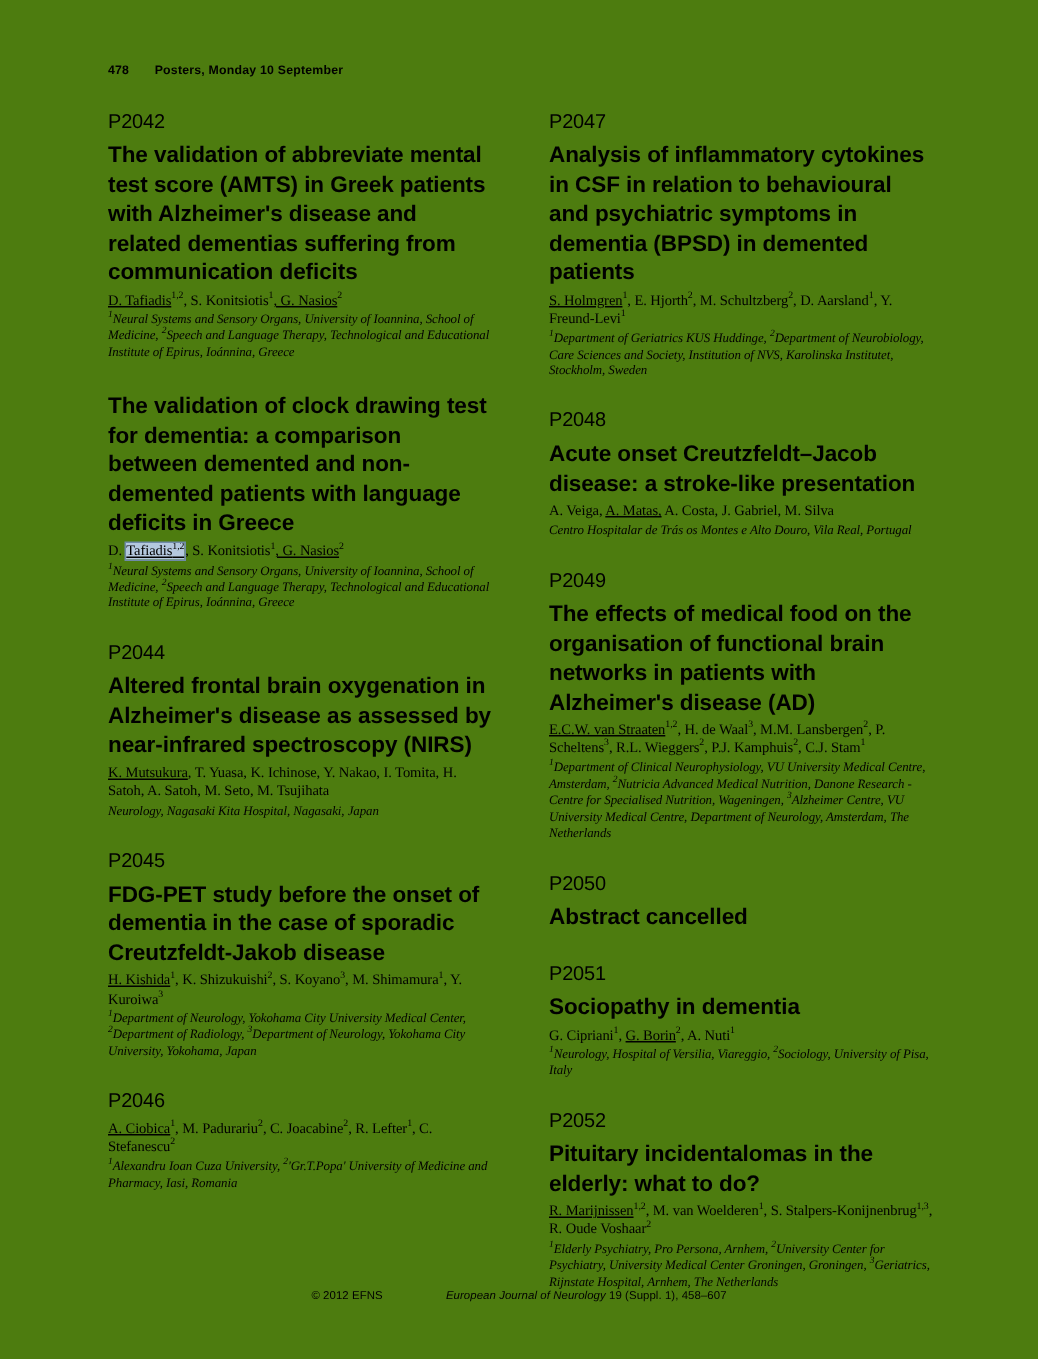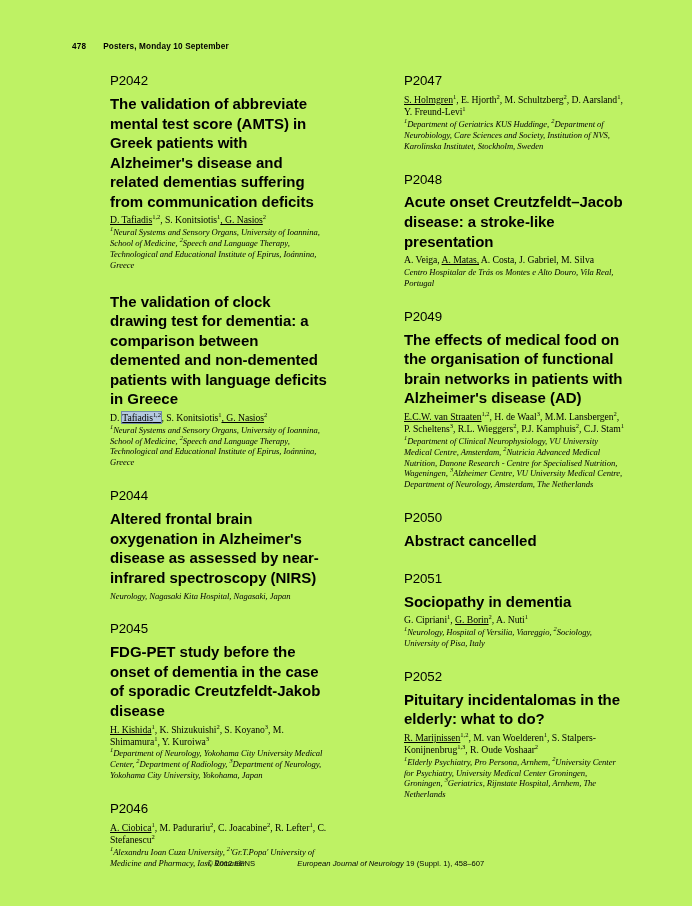--- a/index.html
+++ b/index.html
@@ -9,21 +9,21 @@
   }
   body {
     font-family: "Liberation Sans", sans-serif;
     color: #000000;
     -webkit-font-smoothing: none;
   }
   .page {
     position: relative;
     width: 692px;
     height: 906px;
-    background: #bef264;
+    background: #4d7c0f;
     overflow: hidden;
     box-sizing: border-box;
   }
 
   
   .running-head {
     position: absolute;
     top: 42px;
     left: 72px;
     font-size: 8.2px;
@@ -44,21 +44,20 @@
     display: flex;
     gap: 36px;
   }
   .col {
     width: 258px;
   }
 
   
   .abstract {
     margin-bottom: 13px;
-    margin-left: 38px;
   }
   .abs-id {
     font-size: 13.3px;
     font-weight: normal;
     letter-spacing: -0.1px;
     margin: 0 0 6px 0;
     line-height: 1.05;
   }
   .abs-title {
     font-size: 15px;
@@ -142,20 +141,21 @@
 
       <div class="abstract gap-lg">
         <div class="abs-title">The validation of clock drawing test for dementia: a comparison between demented and non-demented patients with language deficits in Greece</div>
         <div class="abs-authors"><span>D. </span><span class="selected"><span>Tafiadis</span><sup>1,2</sup></span><span>, S. Konitsiotis</span><sup>1</sup><u>, G. Nasios</u><sup>2</sup></div>
         <div class="abs-affil"><sup>1</sup><span>Neural Systems and Sensory Organs, University of Ioannina, School of Medicine, </span><sup>2</sup><span>Speech and Language Therapy, Technological and Educational Institute of Epirus, Ioánnina, Greece</span></div>
       </div>
 
       <div class="abstract gap-lg">
         <div class="abs-id">P2044</div>
         <div class="abs-title">Altered frontal brain oxygenation in Alzheimer's disease as assessed by near-infrared spectroscopy (NIRS)</div>
+        <div class="abs-authors"><u>K. Mutsukura</u><span>, T. Yuasa, K. Ichinose, Y. Nakao, I. Tomita, H. Satoh, A. Satoh, M. Seto, M. Tsujihata</span></div>
         <div class="abs-affil"><span>Neurology, Nagasaki Kita Hospital, Nagasaki, Japan</span></div>
       </div>
 
       <div class="abstract gap-lg">
         <div class="abs-id">P2045</div>
         <div class="abs-title">FDG-PET study before the onset of dementia in the case of sporadic Creutzfeldt-Jakob disease</div>
         <div class="abs-authors"><u>H. Kishida</u><sup>1</sup><span>, K. Shizukuishi</span><sup>2</sup><span>, S. Koyano</span><sup>3</sup><span>, M. Shimamura</span><sup>1</sup><span>, Y. Kuroiwa</span><sup>3</sup></div>
         <div class="abs-affil"><sup>1</sup><span>Department of Neurology, Yokohama City University Medical Center, </span><sup>2</sup><span>Department of Radiology, </span><sup>3</sup><span>Department of Neurology, Yokohama City University, Yokohama, Japan</span></div>
       </div>
 
@@ -164,20 +164,21 @@
         <div class="abs-authors"><u>A. Ciobica</u><sup>1</sup><span>, M. Padurariu</span><sup>2</sup><span>, C. Joacabine</span><sup>2</sup><span>, R. Lefter</span><sup>1</sup><span>, C. Stefanescu</span><sup>2</sup></div>
         <div class="abs-affil"><sup>1</sup><span>Alexandru Ioan Cuza University, </span><sup>2</sup><span>'Gr.T.Popa' University of Medicine and Pharmacy, Iasi, Romania</span></div>
       </div>
 
     </div>
 
     <div class="col">
 
       <div class="abstract gap-lg">
         <div class="abs-id">P2047</div>
+        <div class="abs-title">Analysis of inflammatory cytokines in CSF in relation to behavioural and psychiatric symptoms in dementia (BPSD) in demented patients</div>
         <div class="abs-authors"><u>S. Holmgren</u><sup>1</sup><span>, E. Hjorth</span><sup>2</sup><span>, M. Schultzberg</span><sup>2</sup><span>, D. Aarsland</span><sup>1</sup><span>, Y. Freund-Levi</span><sup>1</sup></div>
         <div class="abs-affil"><sup>1</sup><span>Department of Geriatrics KUS Huddinge, </span><sup>2</sup><span>Department of Neurobiology, Care Sciences and Society, Institution of NVS, Karolinska Institutet, Stockholm, Sweden</span></div>
       </div>
 
       <div class="abstract gap-lg">
         <div class="abs-id">P2048</div>
         <div class="abs-title">Acute onset Creutzfeldt–Jacob disease: a stroke-like presentation</div>
         <div class="abs-authors"><span>A. Veiga, </span><u>A. Matas,</u><span> A. Costa, J. Gabriel, M. Silva</span></div>
         <div class="abs-affil"><span>Centro Hospitalar de Trás os Montes e Alto Douro, Vila Real, Portugal</span></div>
       </div>

